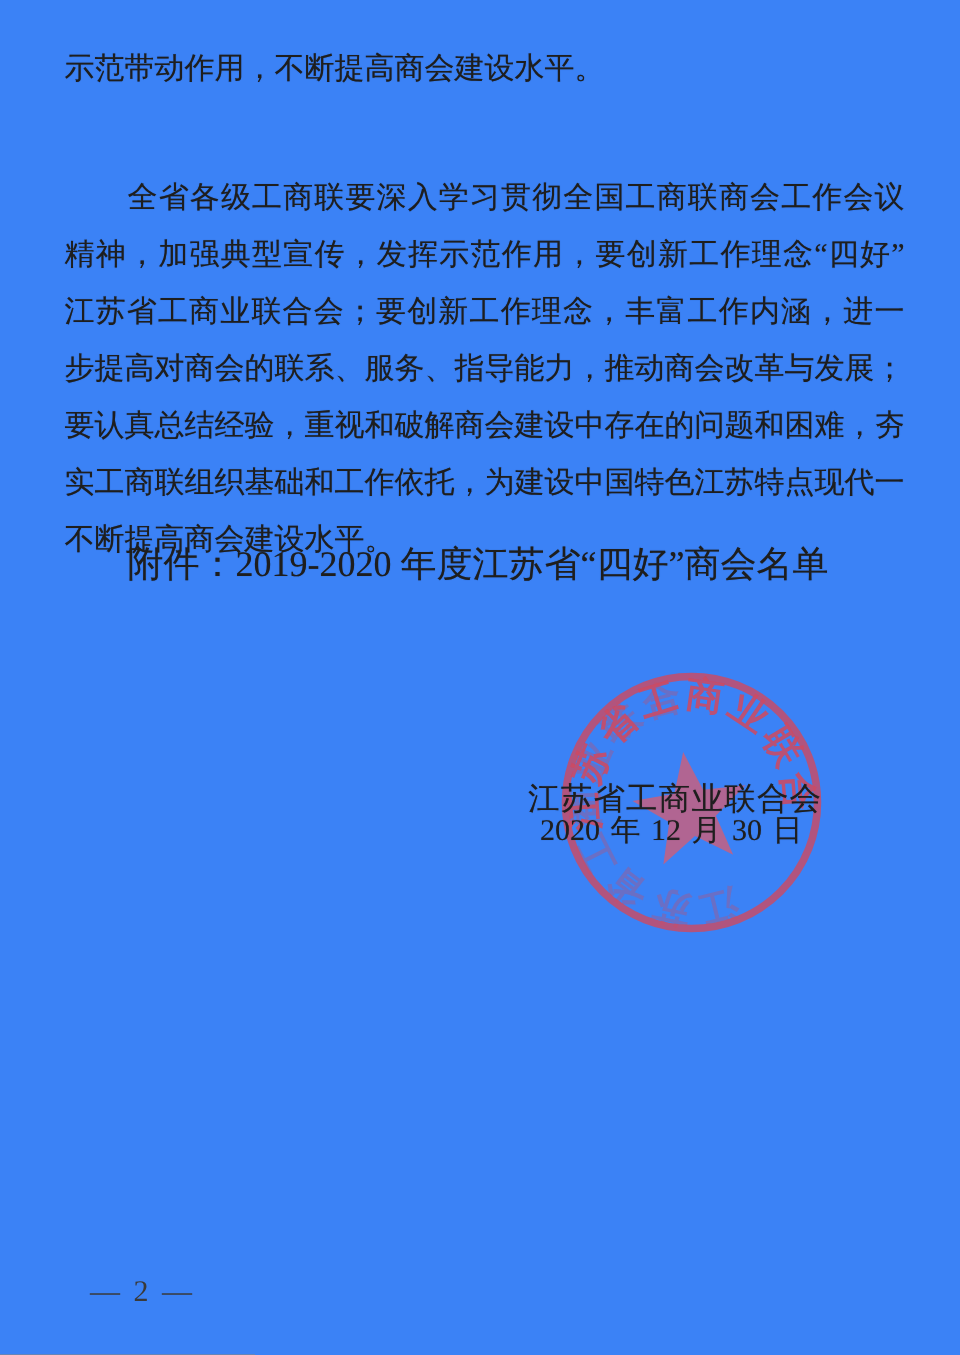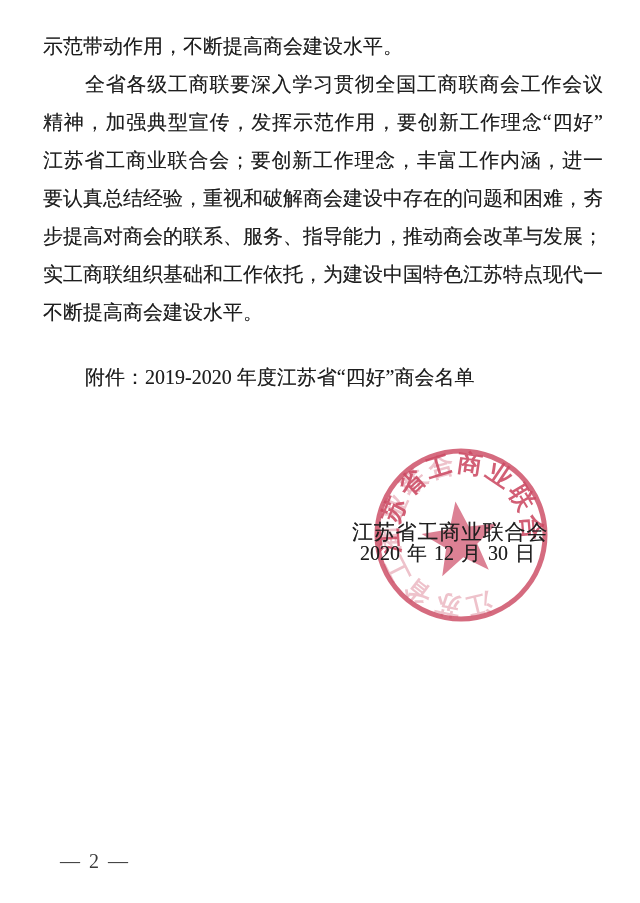--- a/index.html
+++ b/index.html
@@ -1,39 +1,39 @@
 <!DOCTYPE html>
 <html lang="zh"><head>
 <meta charset="utf-8">
 <style>
   html,body{margin:0;padding:0;background:#888;}
   .page{
     position:relative;
     width:640px;height:903px;
     margin:0 auto;
-    background:#ffffff;
+    background:#3b82f6;
     font-family:"Liberation Serif","DejaVu Serif",serif;
     color:#1e1e1e;
     overflow:hidden;
   }
   .body-text{
     position:absolute;left:43px;top:27px;width:560px;
     font-size:20px;line-height:38px;
     text-shadow:0 0 .5px rgba(30,30,30,.55);
   }
   .body-text .line{height:38px;white-space:nowrap;}
   .body-text .line.fill{
     white-space:normal;
     text-align:justify;
     text-align-last:justify;
   }
-  .body-text .line.indent{text-indent:42px;}
+  .body-text .line.indent{text-indent:42px;margin-top:48px;}
   .attachment-line{
     position:absolute;left:43px;top:362px;width:560px;
-    font-size:20px;line-height:30px;text-indent:42px;
+    font-size:24px;line-height:30px;text-indent:42px;
     text-shadow:0 0 .5px rgba(30,30,30,.55);
   }
   .stamp{
     position:absolute;left:361px;top:435px;width:200px;height:200px;
     pointer-events:none;
   }
   .sig-org{
     position:absolute;left:352px;top:518px;
     font-size:21px;letter-spacing:0.8px;white-space:nowrap;
     text-shadow:0 0 .5px rgba(30,30,30,.55);
@@ -55,22 +55,22 @@
 </head>
 <body>
 
 <div class="page">
 
   <div class="body-text">
       <div class="line">示范带动作用，不断提高商会建设水平。</div>
       <div class="line fill indent">全省各级工商联要深入学习贯彻全国工商联商会工作会议</div>
       <div class="line fill">精神，加强典型宣传，发挥示范作用，要创新工作理念“四好”</div>
       <div class="line fill">江苏省工商业联合会；要创新工作理念，丰富工作内涵，进一</div>
+      <div class="line fill">步提高对商会的联系、服务、指导能力，推动商会改革与发展；</div>
       <div class="line fill">要认真总结经验，重视和破解商会建设中存在的问题和困难，夯</div>
-      <div class="line fill">步提高对商会的联系、服务、指导能力，推动商会改革与发展；</div>
       <div class="line fill">实工商联组织基础和工作依托，为建设中国特色江苏特点现代一</div>
       <div class="line">不断提高商会建设水平。</div>
     </div>
 
   <div class="attachment-line">附件：2019-2020 年度江苏省“四好”商会名单</div>
 
   <svg class="stamp" viewBox="0 0 200 200" xmlns="http://www.w3.org/2000/svg">
     <defs>
       <path id="sealArc" d="M 40.8 121.5 A 63 63 0 1 1 159.2 121.5" fill="none"></path>
     </defs>

